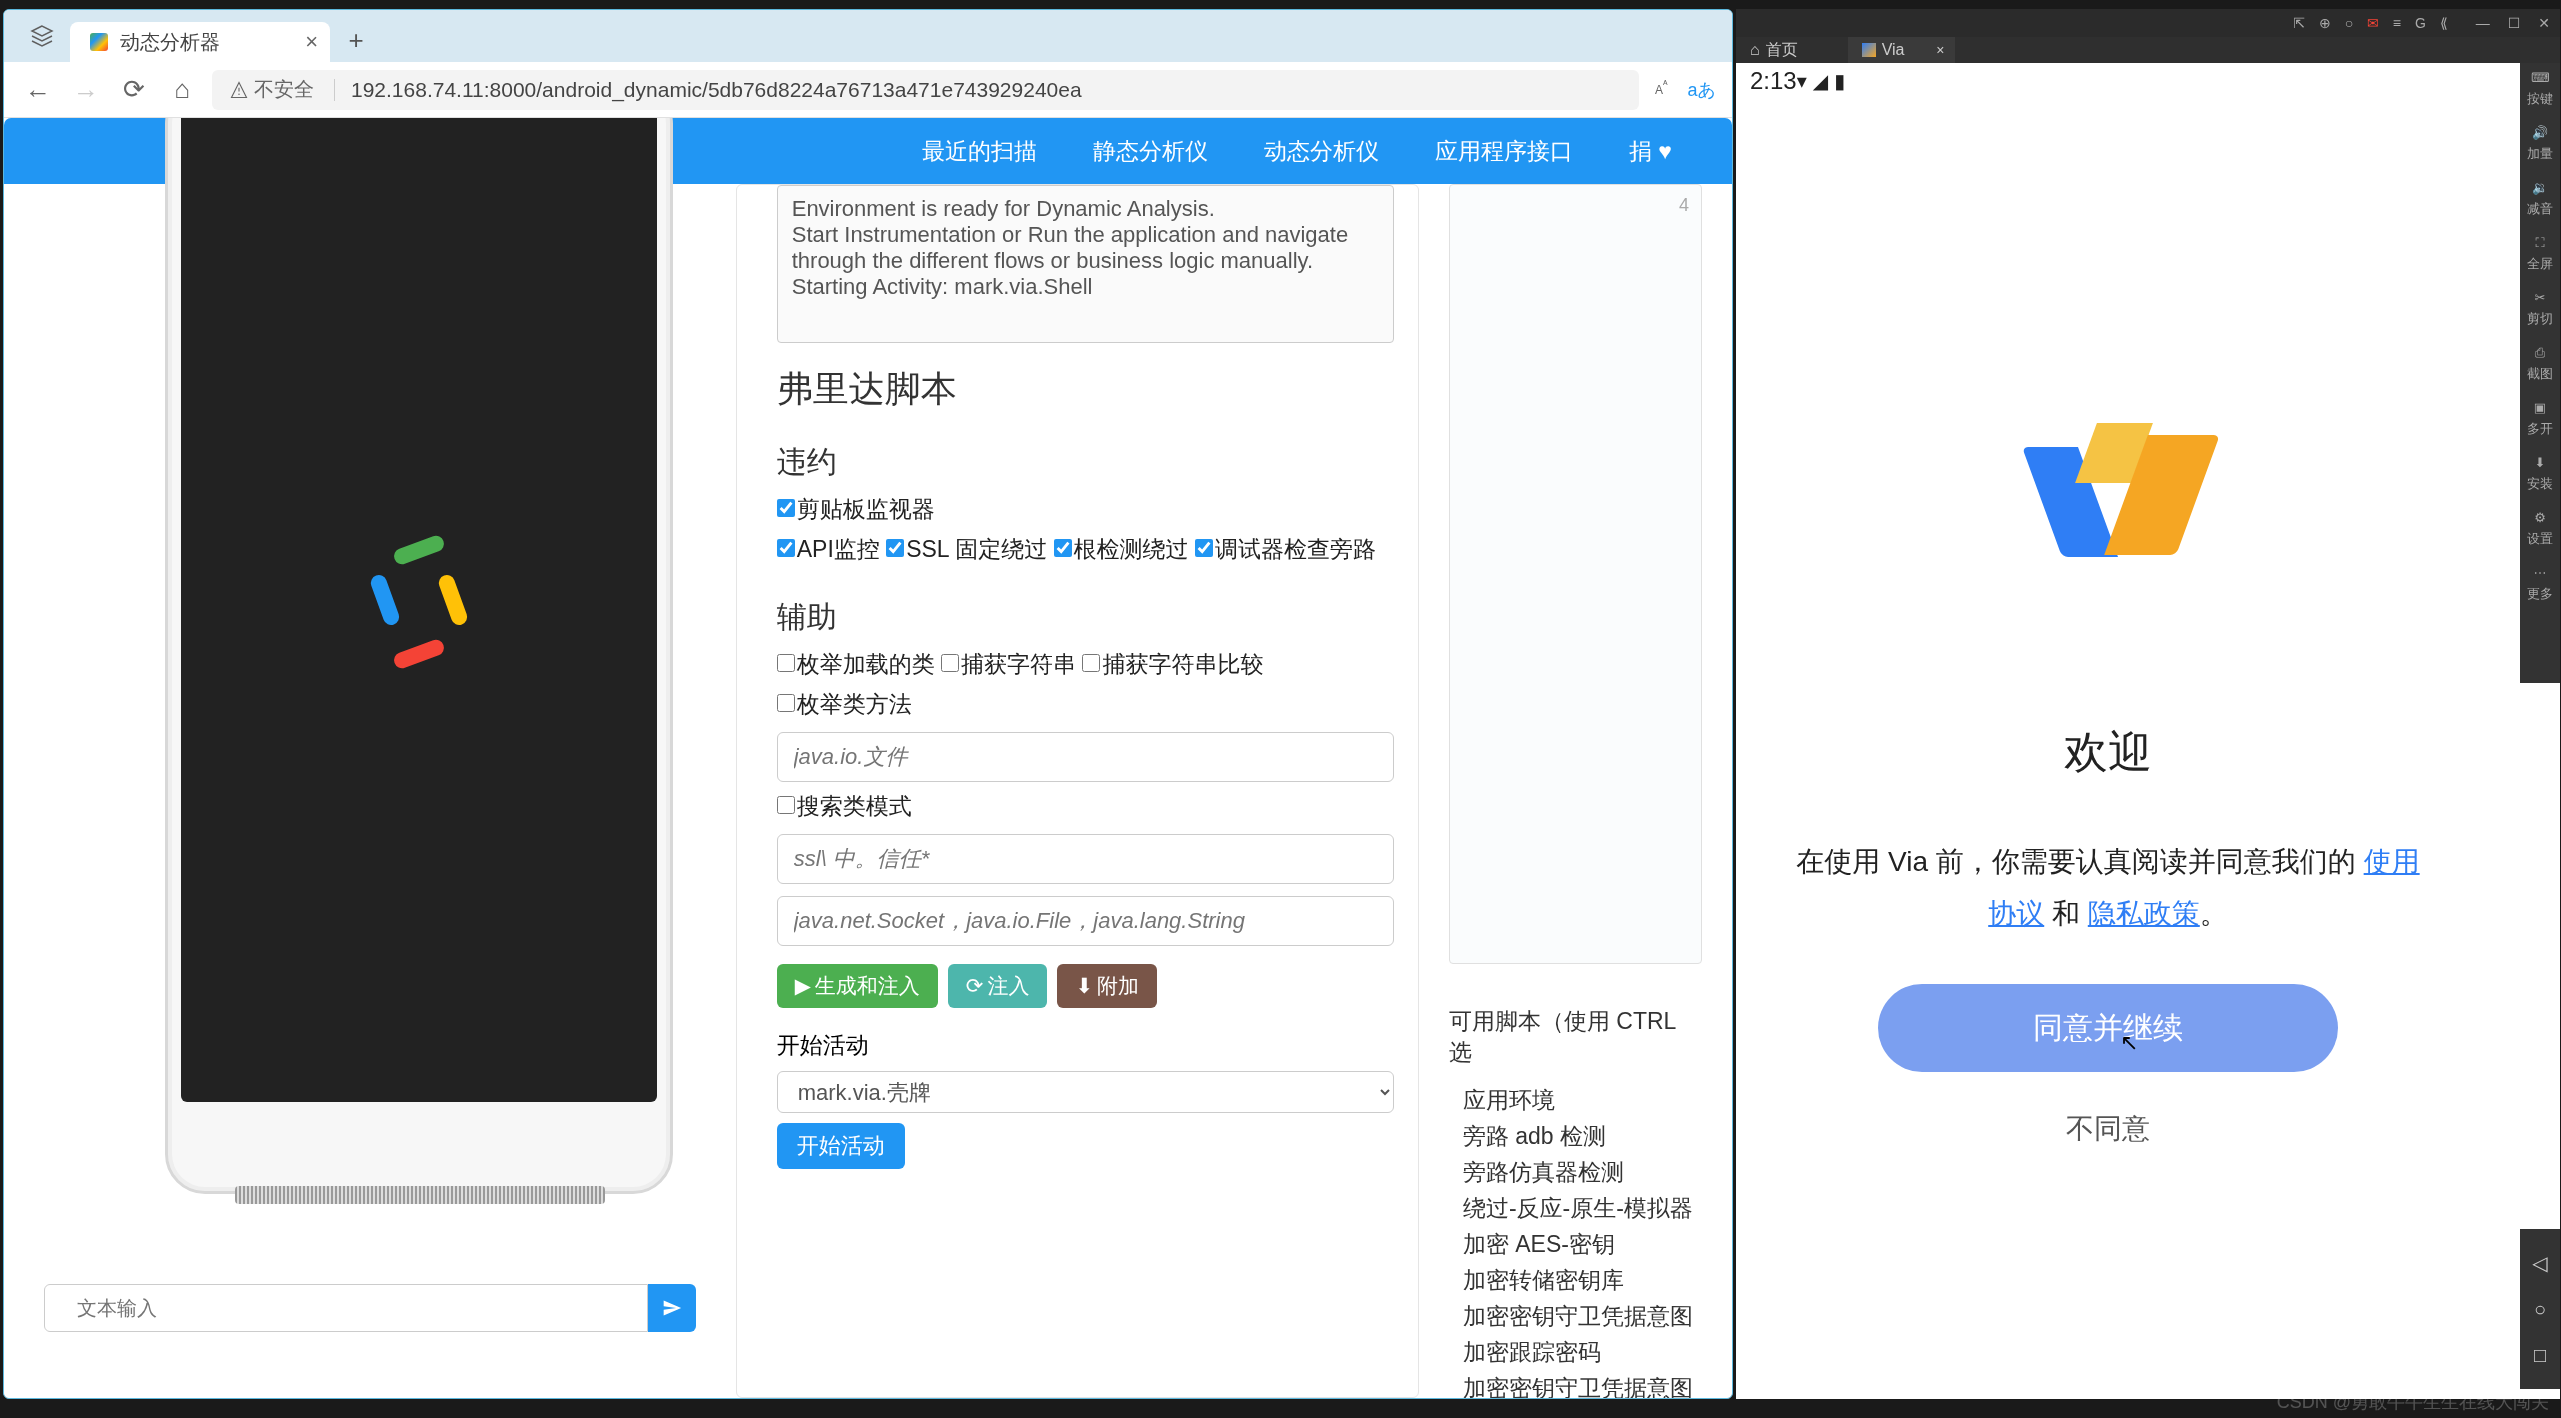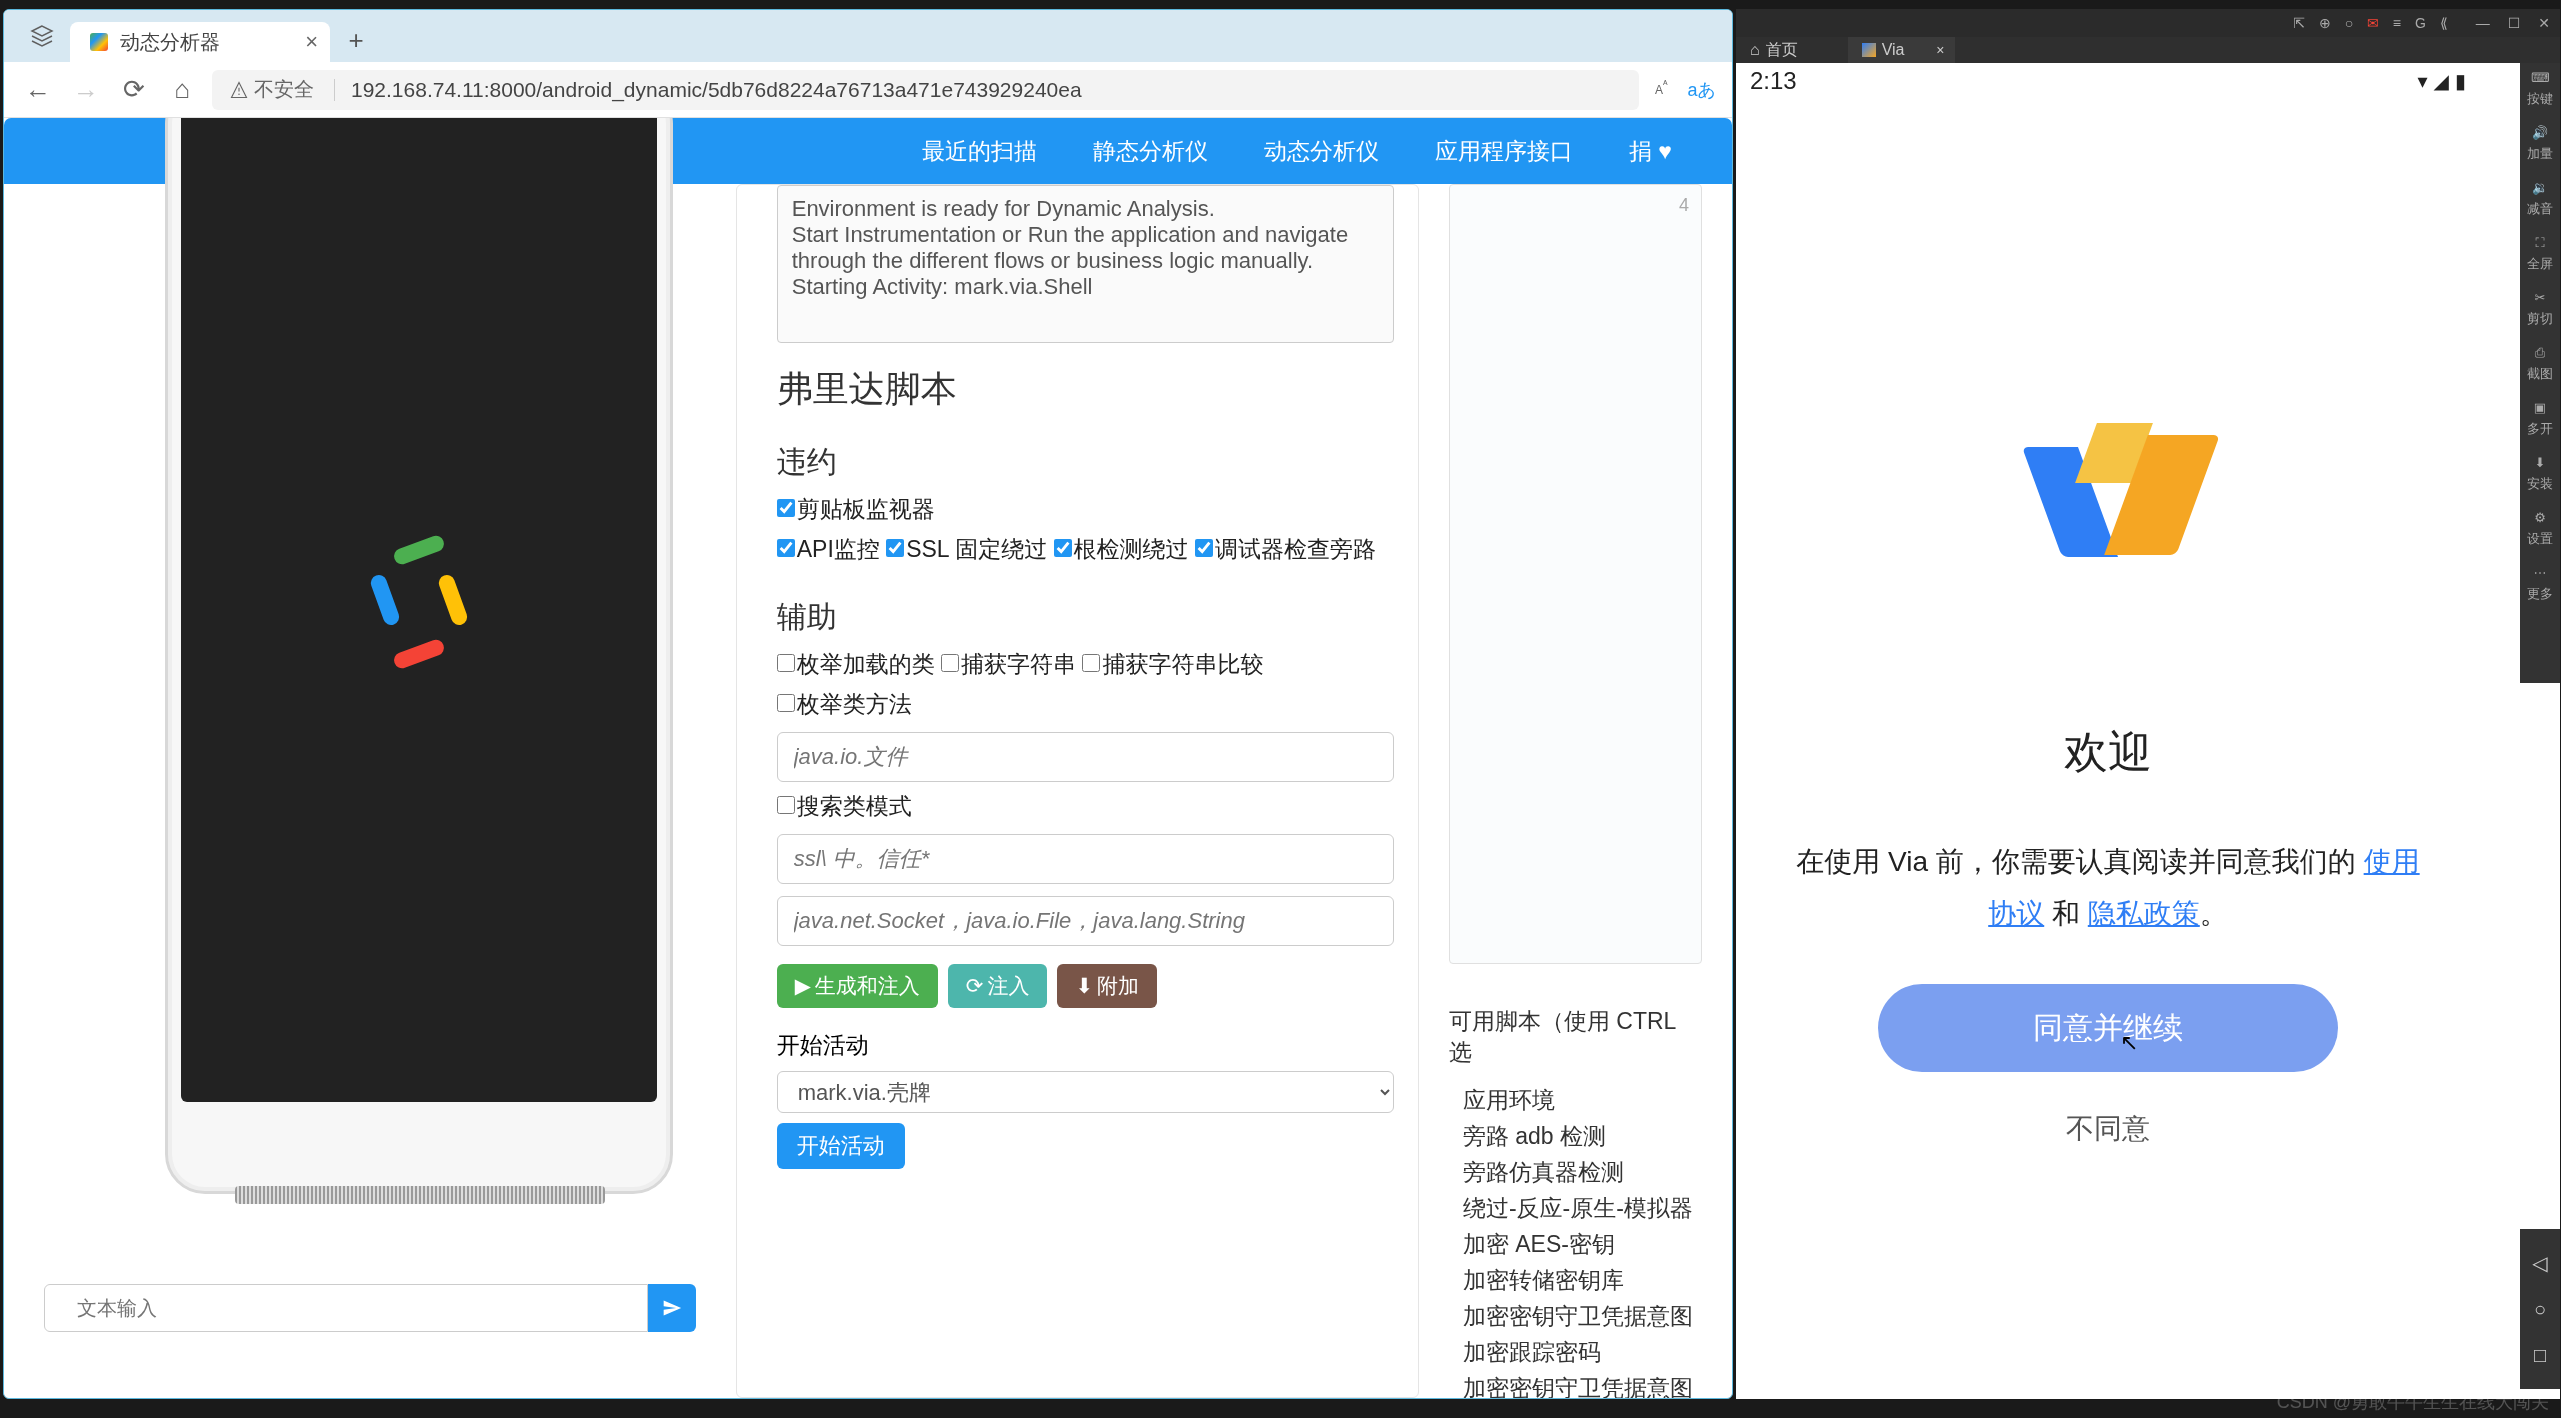--- a/index.html
+++ b/index.html
@@ -72,21 +72,21 @@
 .emu-window { position: absolute; left: 1736px; top: 9px; width: 824px; height: 1390px; background: #fff; }
 .emu-titlebar { height: 28px; background: #2b2b2b; display: flex; align-items: center; justify-content: flex-end; padding: 0 10px; gap: 14px; }
 .emu-titlebar span { color: #aaa; font-size: 14px; }
 .win-ctrl { display: flex; gap: 18px; color: #ccc; font-size: 14px; margin-left: 14px; }
 .emu-tabs { height: 26px; background: #2f2f2f; display: flex; }
 .emu-tab { padding: 0 50px 0 14px; height: 100%; display: flex; align-items: center; font-size: 16px; color: #ccc; position: relative; gap: 6px; }
 .emu-tab.active { background: #3a3a3a; }
 .emu-tab-close { position: absolute; right: 10px; font-size: 14px; }
 
 .emu-screen { position: relative; width: 744px; height: 1335px; background: #fff; float: left; }
-.emu-statusbar { height: 36px; display: flex; align-items: center; justify-content: space-between; padding: 0 14px; font-size: 24px; color: #222; }
+.emu-statusbar { height: 36px; display: flex; align-items: center; justify-content: flex-start; padding: 0 14px; font-size: 24px; color: #222; }
 .status-icons { display: flex; gap: 6px; font-size: 20px; }
 .welcome-area { position: absolute; top: 360px; left: 0; right: 0; text-align: center; padding: 0 50px; }
 .v-logo { width: 140px; height: 140px; margin: 0 auto 160px auto; position: relative; }
 .v-logo .s1 { position: absolute; left: 4px; top: 24px; width: 56px; height: 110px; background: #2f7ef5; transform: skewX(20deg); border-radius: 6px 0 0 6px; }
 .v-logo .s2 { position: absolute; left: 48px; top: 0px; width: 56px; height: 60px; background: #f5c344; transform: skewX(-20deg); }
 .v-logo .s3 { position: absolute; right: -20px; top: 12px; width: 72px; height: 120px; background: #f5a623; transform: skewX(-20deg); border-radius: 0 6px 6px 0; }
 .welcome-h { font-size: 44px; color: #222; margin-bottom: 54px; }
 .welcome-p { font-size: 28px; color: #222; line-height: 52px; }
 .welcome-p a { color: #2f7ef5; text-decoration: underline; }
 .agree-btn { margin: 44px auto 0 auto; width: 460px; height: 88px; border-radius: 44px; background: #7b9ff0; color: #fff; font-size: 30px; display: flex; align-items: center; justify-content: center; border: none; position: relative; }

